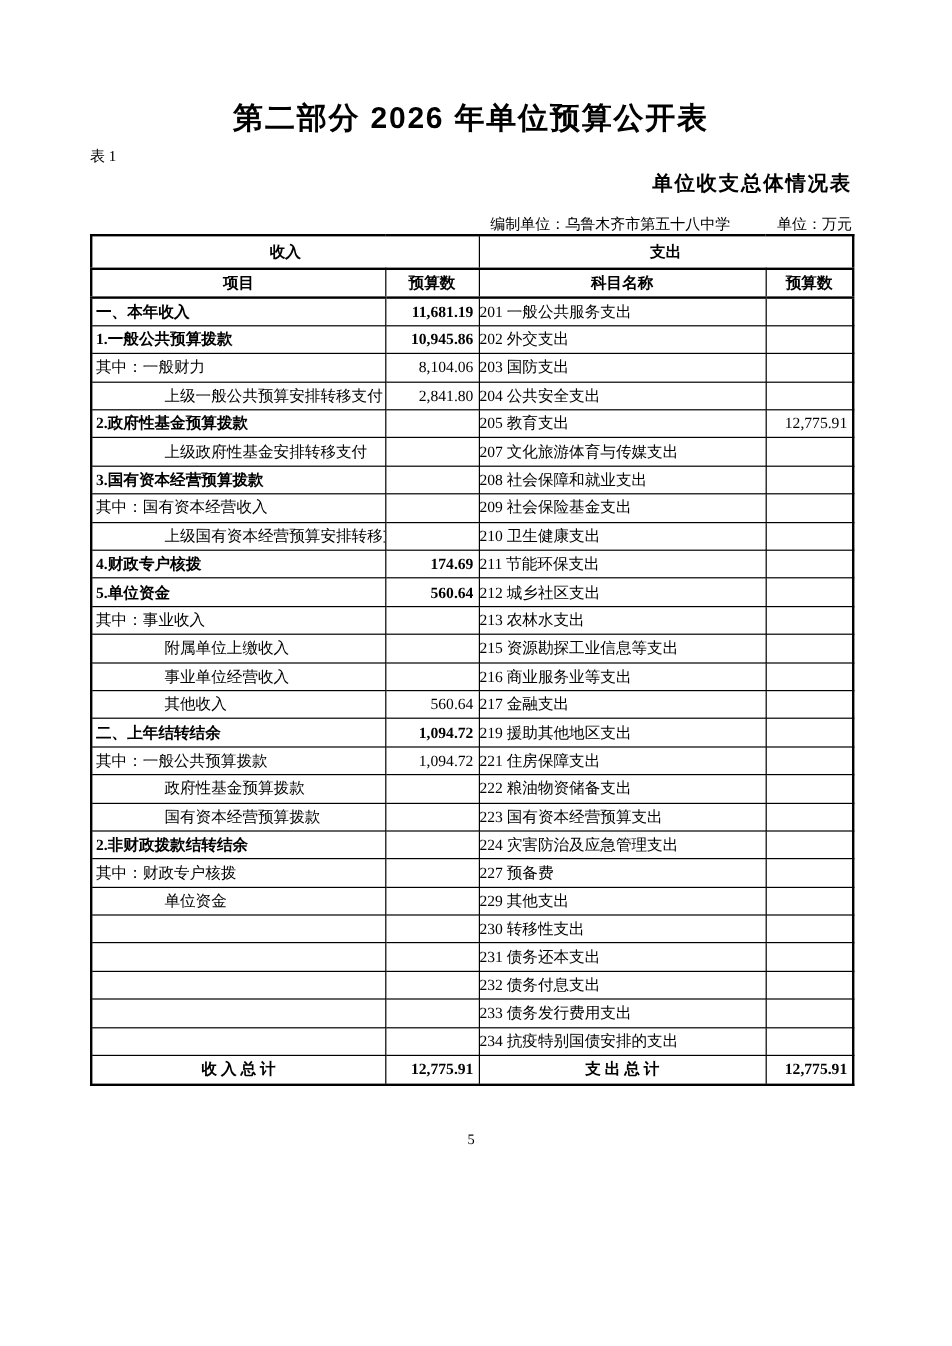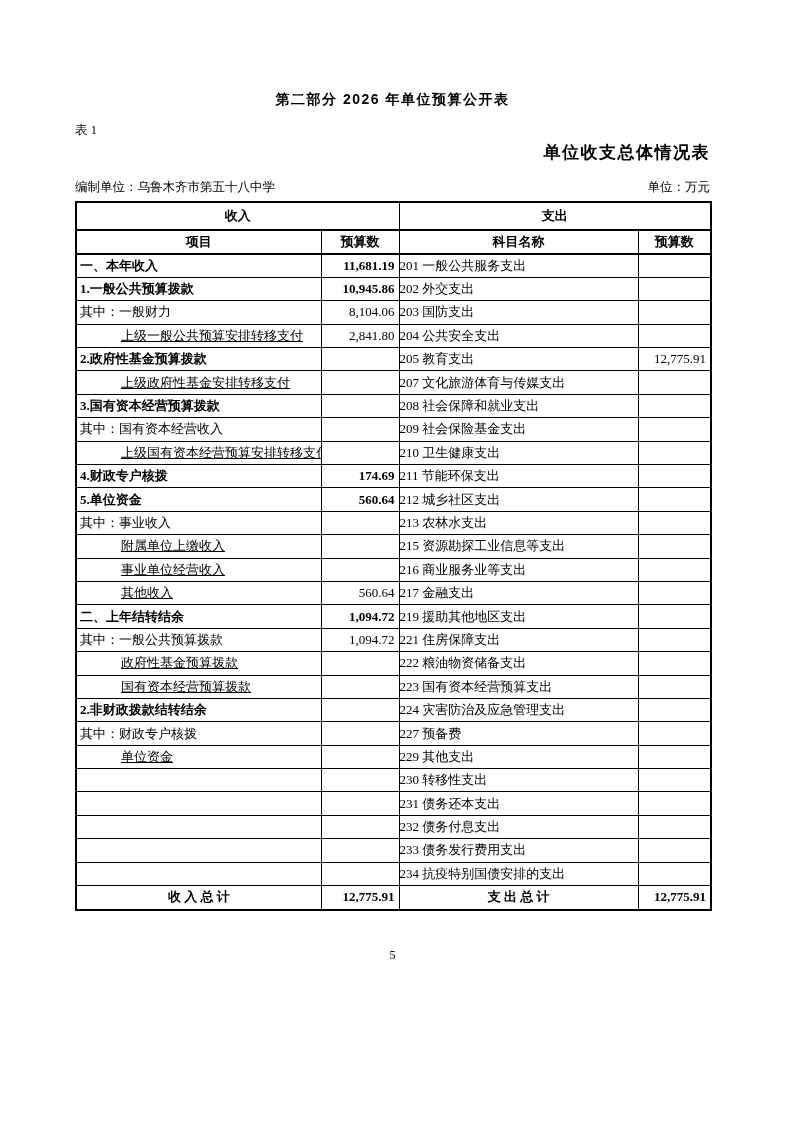--- a/index.html
+++ b/index.html
@@ -10,66 +10,66 @@
     color:#000;
     position:relative;
     overflow:hidden;
   }
   .page { width:793px; height:1122px; padding:88px 83px 0 75px; }
 
   .part-title {
     text-align:center;
     font-family:"Liberation Sans","DejaVu Sans",sans-serif;
     font-weight:bold;
-    font-size:14px;
+    font-size:25px;
     letter-spacing:1.5px;
     line-height:22px;
   }
   .table-label {
     margin-top:13px;
     font-size:12.5px;
     line-height:15px;
   }
   .table-title {
     margin-top:5px;
     text-align:right;
     font-family:"Liberation Sans","DejaVu Sans",sans-serif;
     font-weight:bold;
     font-size:17px;
     letter-spacing:1.5px;
     line-height:20px;
   }
   .meta-row {
     margin-top:17px;
     display:flex;
-    justify-content:space-between;
+    justify-content:flex-end;
     align-items:flex-end;
     font-size:12.5px;
     line-height:15px;
-    margin-bottom:6px;
+    gap:39px;
   }
 
   table.budget {
     border-collapse:collapse;
     table-layout:fixed;
     width:635px;
     border:2px solid #000;
   }
   table.budget th, table.budget td {
     border:1px solid #000;
     font-size:13px;
     overflow:hidden;
     white-space:nowrap;
     vertical-align:middle;
   }
   thead tr.h1 th { height:28px; font-weight:bold; border-bottom:2px solid #000; text-align:center; }
   thead tr.h2 th { height:24px; font-weight:bold; border-bottom:2px solid #000; text-align:center; }
   tbody td { height:23.4px; }
   td.item { text-align:left; padding-left:3px; }
-  td.item.ind { padding-left:44px;text-decoration:underline; }
+  td.item.ind { padding-left:60px; }
   td.num  { text-align:right; padding-right:4px; }
   td.subj { text-align:left; padding-left:0; }
   .b { font-weight:bold; }
   tfoot td { height:24px; font-weight:bold; }
   tfoot td.lbl { text-align:center; }
   tfoot td.num { text-align:right; padding-right:4px; }
 
   .page-number {
     margin-top:37px;
     text-align:center;

